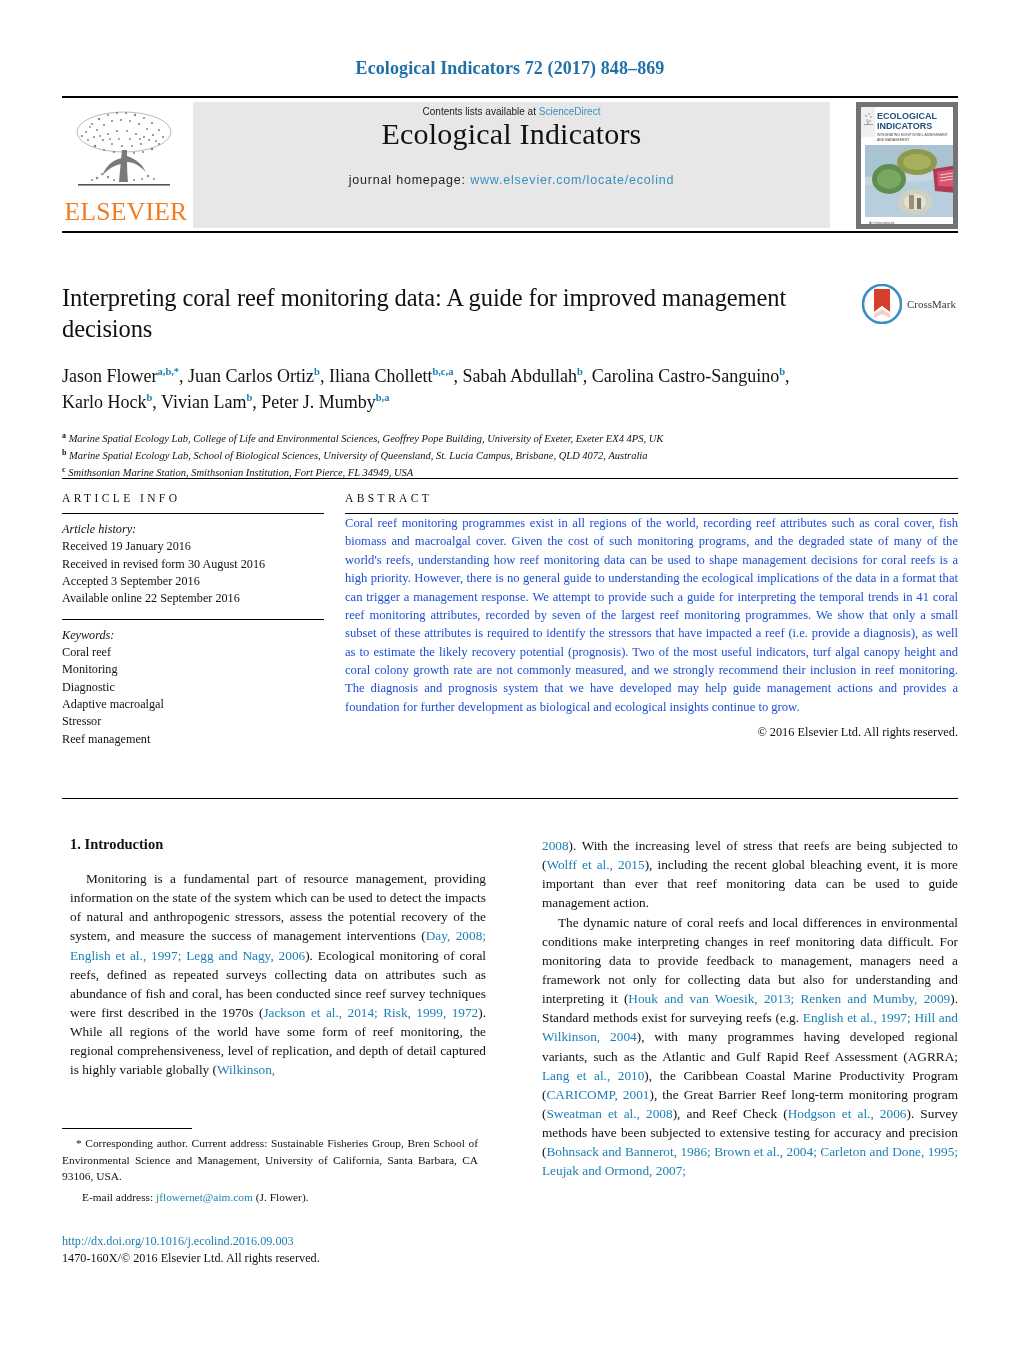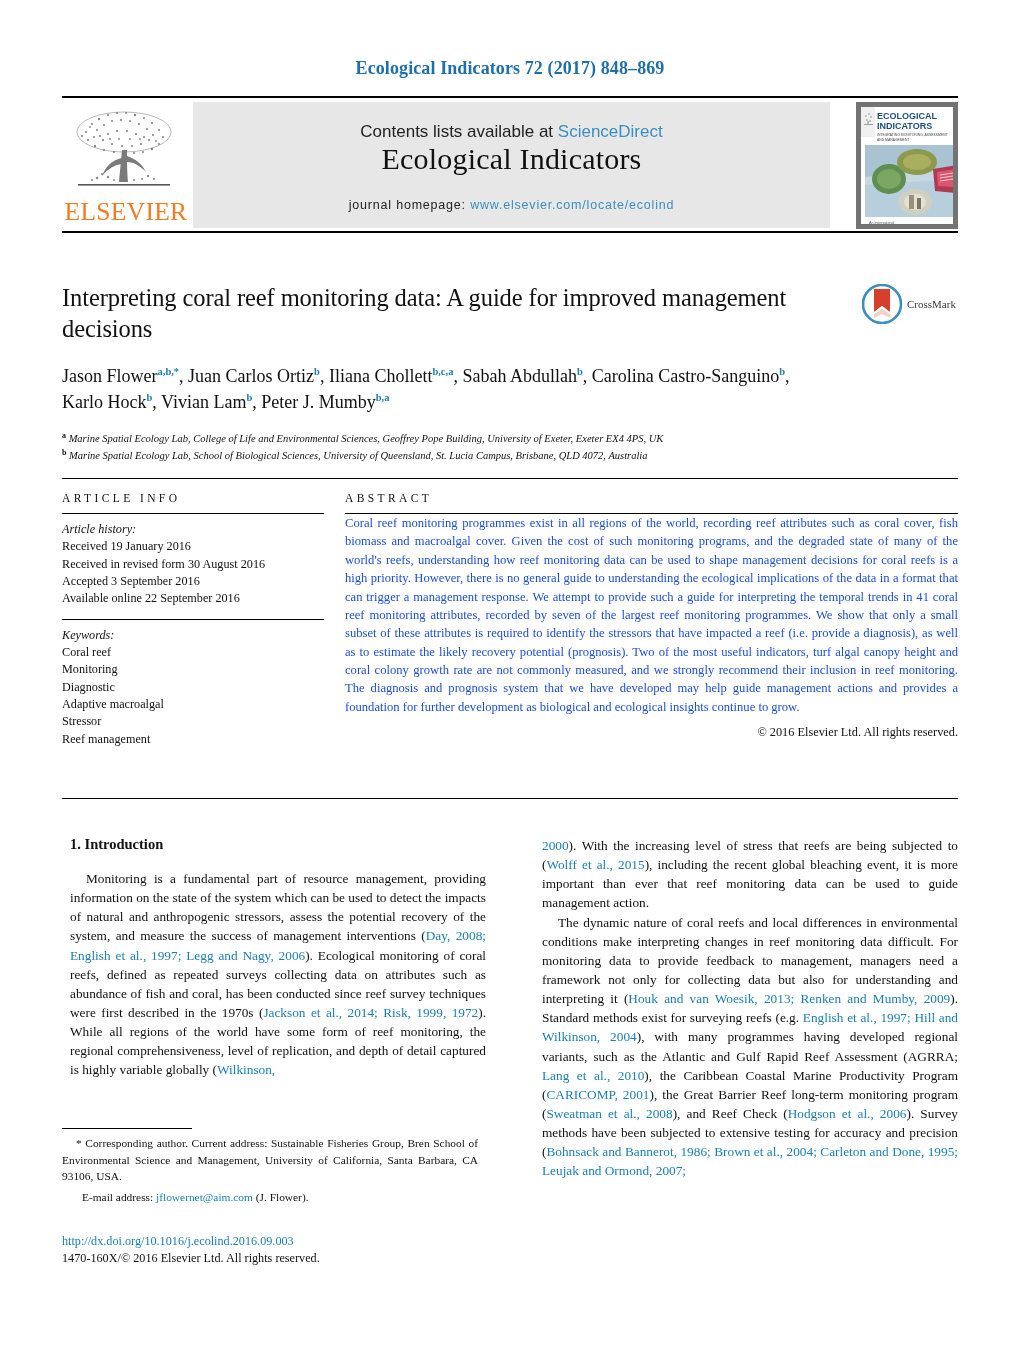--- a/index.html
+++ b/index.html
@@ -74,23 +74,23 @@
     left: 131px;
     top: 4px;
     width: 637px;
     height: 126px;
     background: #e7e7e7;
     text-align: center;
     box-sizing: border-box;
   }
   .contents-line {
     font-family: "Liberation Sans", sans-serif;
-    font-size: 17px;
+    font-size: 10px;
     color: #222;
-    padding-top: 20px;
+    padding-top: 4px;
   }
   .contents-line .sd {
     color: #3a8fc0;
   }
   .journal-name {
     font-family: "Liberation Serif", serif;
     font-size: 30px;
     color: #111;
     letter-spacing: 0.2px;
   }
@@ -477,20 +477,21 @@
     </svg>
     <span class="crossmark-label">CrossMark</span>
   </div>
 
   <div class="title-block">
     <h1 class="article-title">Interpreting coral reef monitoring data: A guide for improved management decisions</h1>
     <div class="authors"><span>Jason Flower</span><sup>a,b,*</sup>, <span>Juan Carlos Ortiz</span><sup>b</sup>, <span>Iliana Chollett</span><sup>b,c,a</sup>, <span>Sabah Abdullah</span><sup>b</sup>, <span>Carolina Castro-Sanguino</span><sup>b</sup>, <span>Karlo Hock</span><sup>b</sup>, <span>Vivian Lam</span><sup>b</sup>, <span>Peter J. Mumby</span><sup>b,a</sup></div>
     <div class="affils">
         <div><sup>a</sup> Marine Spatial Ecology Lab, College of Life and Environmental Sciences, Geoffrey Pope Building, University of Exeter, Exeter EX4 4PS, UK</div>
         <div><sup>b</sup> Marine Spatial Ecology Lab, School of Biological Sciences, University of Queensland, St. Lucia Campus, Brisbane, QLD 4072, Australia</div>
+        <div><sup>c</sup> Smithsonian Marine Station, Smithsonian Institution, Fort Pierce, FL 34949, USA</div>
       </div>
   </div>
 
   <div class="sep-top"></div>
 
   <div class="info-col">
     <div class="sec-head">ARTICLE INFO</div>
     <div class="rule"></div>
     <div class="info-body">
       <div class="lab">Article history:</div>
@@ -526,21 +527,21 @@
 
   <div class="body-left">
     <h2 class="section-title">1. Introduction</h2>
     <div>
         <p class="bodytext first-para"><span>Monitoring is a fundamental part of resource management, providing information on the state of the system which can be used to detect the impacts of natural and anthropogenic stressors, assess the potential recovery of the system, and measure the success of management interventions (</span><span class="ref">Day, 2008; English et al., 1997; Legg and Nagy, 2006</span><span>). Ecological monitoring of coral reefs, defined as repeated surveys collecting data on attributes such as abundance of fish and coral, has been conducted since reef survey techniques were first described in the 1970s (</span><span class="ref">Jackson et al., 2014; Risk, 1999, 1972</span><span>). While all regions of the world have some form of reef monitoring, the regional comprehensiveness, level of replication, and depth of detail captured is highly variable globally (</span><span class="ref">Wilkinson,</span></p>
       </div>
   </div>
 
   <div class="body-right">
     <div>
-        <p class="bodytext"><span class="ref">2000</span><span>). With the increasing level of stress that reefs are being subjected to (</span><span class="ref">Wolff et al., 2015</span><span>), including the recent global bleaching event, it is more important than ever that reef monitoring data can be used to guide management action.</span></p>
+        <p class="bodytext"><span class="ref">2008</span><span>). With the increasing level of stress that reefs are being subjected to (</span><span class="ref">Wolff et al., 2015</span><span>), including the recent global bleaching event, it is more important than ever that reef monitoring data can be used to guide management action.</span></p>
         <p class="bodytext"><span>The dynamic nature of coral reefs and local differences in environmental conditions make interpreting changes in reef monitoring data difficult. For monitoring data to provide feedback to management, managers need a framework not only for collecting data but also for understanding and interpreting it (</span><span class="ref">Houk and van Woesik, 2013; Renken and Mumby, 2009</span><span>). Standard methods exist for surveying reefs (e.g. </span><span class="ref">English et al., 1997; Hill and Wilkinson, 2004</span><span>), with many programmes having developed regional variants, such as the Atlantic and Gulf Rapid Reef Assessment (AGRRA; </span><span class="ref">Lang et al., 2010</span><span>), the Caribbean Coastal Marine Productivity Program (</span><span class="ref">CARICOMP, 2001</span><span>), the Great Barrier Reef long-term monitoring program (</span><span class="ref">Sweatman et al., 2008</span><span>), and Reef Check (</span><span class="ref">Hodgson et al., 2006</span><span>). Survey methods have been subjected to extensive testing for accuracy and precision (</span><span class="ref">Bohnsack and Bannerot, 1986; Brown et al., 2004; Carleton and Done, 1995; Leujak and Ormond, 2007;</span></p>
       </div>
   </div>
 
   <div class="footnote">
     <div class="footnote-rule"></div>
     <div class="footnote-text">* Corresponding author. Current address: Sustainable Fisheries Group, Bren School of Environmental Science and Management, University of California, Santa Barbara, CA 93106, USA.</div>
     <div class="footnote-email">
       <span class="lab">E-mail address: </span><span class="ref">jflowernet@aim.com</span><span> (J. Flower).</span>
     </div>

